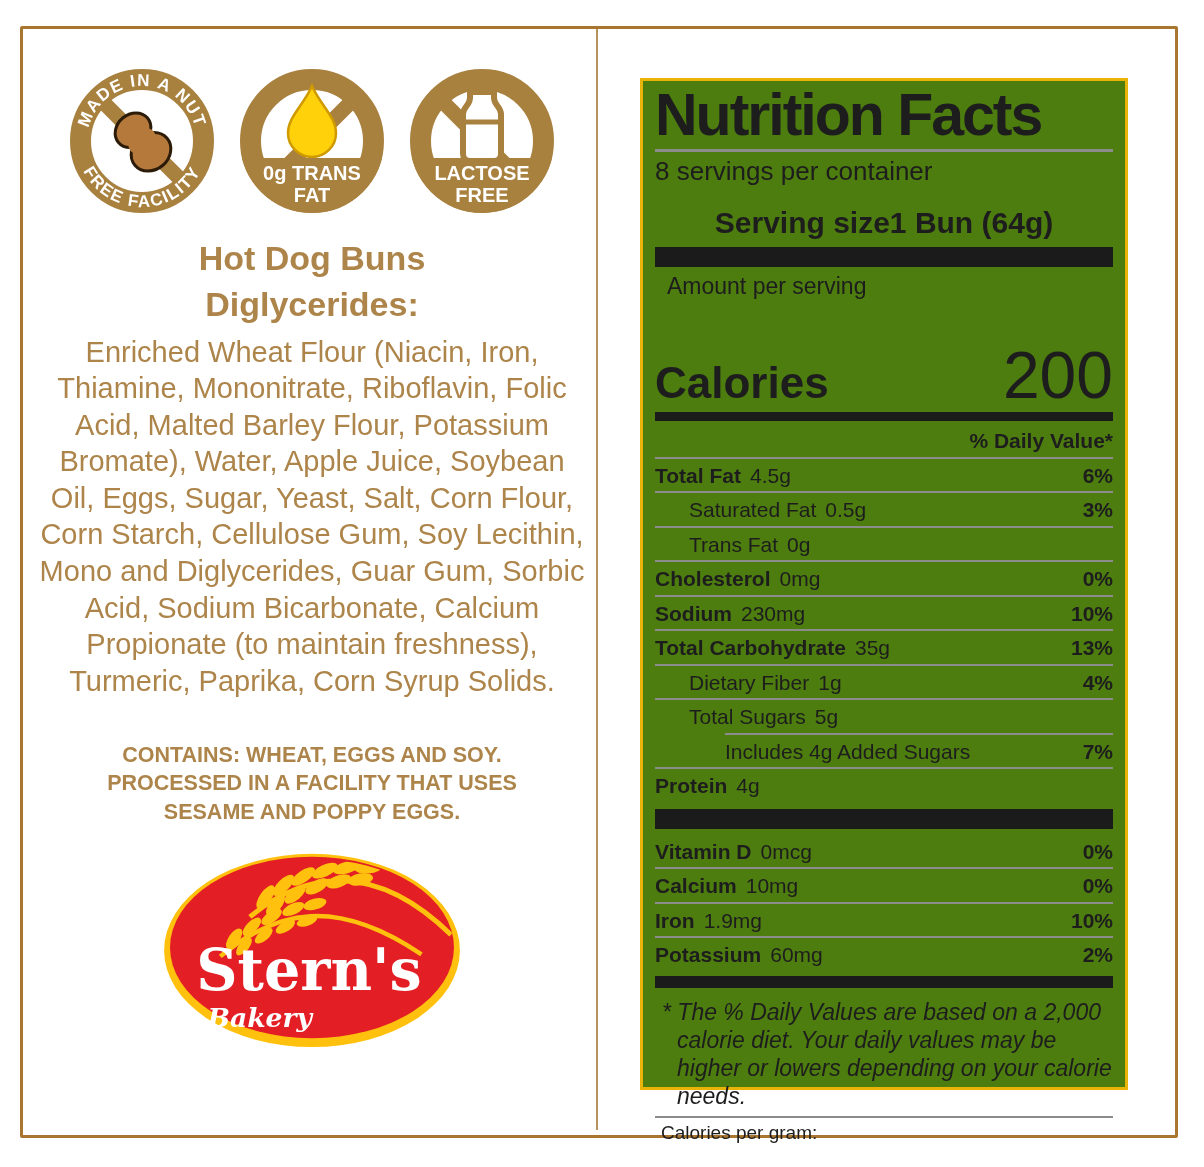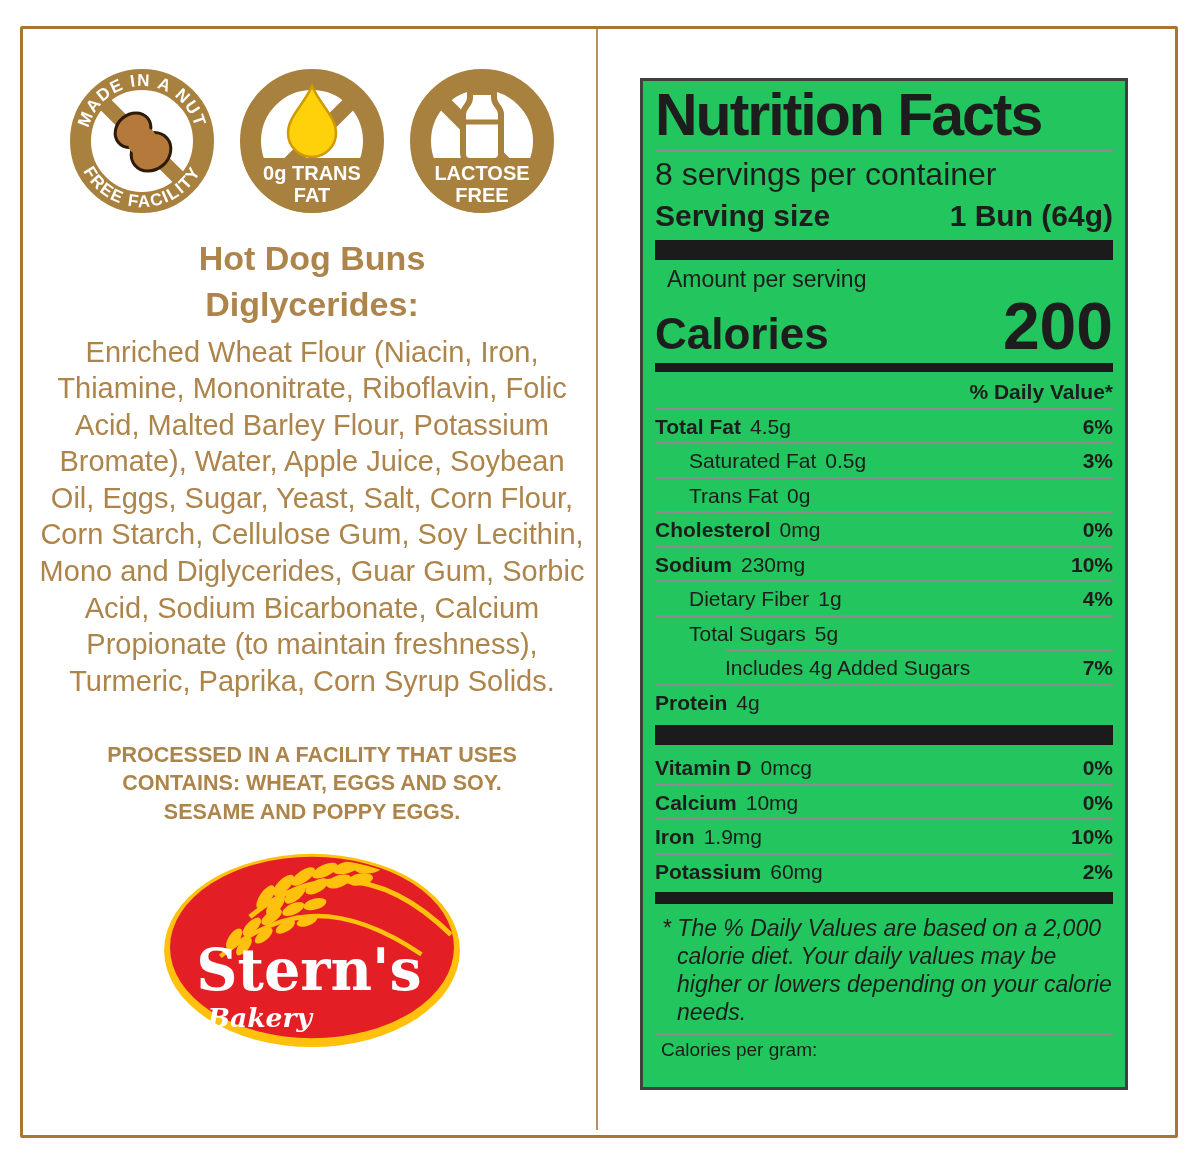--- a/index.html
+++ b/index.html
@@ -14,32 +14,32 @@
   .left{position:absolute;left:32px;top:58px;width:560px;text-align:center;color:#ad8449;}
   .badges{display:flex;justify-content:center;gap:4px;}
   .badge{width:166px;height:166px;}
   .ltitle{font-weight:bold;font-size:34px;line-height:1.35;margin-top:12px;color:#ad8449;}
   .ingredients{font-size:29px;line-height:1.26;margin:6px auto 12px;width:556px;color:#ad8449;}
   .contains{font-weight:bold;font-size:21.5px;line-height:1.32;margin-top:42px;color:#ad8449;}
   .logo-wrap{margin-top:14px;display:flex;justify-content:center;}
 
   
   .nfp{position:absolute;left:640px;top:78px;width:488px;height:1012px;box-sizing:border-box;
-       background:#22c55e;border:3px solid #404040;padding:4px 12px 0 12px;text-align:left;}
+       background:#4d7c0f;border:3px solid #eab308;padding:4px 12px 0 12px;text-align:left;}
   .nf-title{font-size:59px;font-weight:bold;letter-spacing:-2px;line-height:1.05;
        border-bottom:3px solid #8c8c8c;padding-bottom:2px;white-space:nowrap;}
-  .nf-servings{font-size:32px;margin-top:4px;}
-  .nf-servsize{display:flex;justify-content:space-between;font-weight:bold;font-size:30px;margin-top:6px;}
+  .nf-servings{font-size:26px;margin-top:4px;}
+  .nf-servsize{display:flex;justify-content:center;font-weight:bold;font-size:30px;margin-top:19px;}
   .bar{background:#1b1b1b;height:20px;margin:7px 0 6px 0;}
   .bar-m{background:#1b1b1b;height:9px;margin:5px 0 3px 0;}
   .bar-s{background:#1b1b1b;height:12px;margin:5px 0 4px 0;}
   .nf-amount{font-size:23px;font-weight:normal;margin-left:12px;}
   .nf-cal{display:flex;justify-content:space-between;align-items:baseline;line-height:.95;margin-top:2px;}
   .nf-cal .cal-label{font-size:44px;font-weight:bold;}
-  .nf-cal .cal-value{font-size:66px;font-weight:bold;}
+  .nf-cal .cal-value{font-size:66px;font-weight:normal;margin-top:42px;}
   .nf-dvh{text-align:right;font-weight:bold;font-size:21px;padding:5px 0 4px 0;border-bottom:2px solid #8c8c8c;}
   .nrow{display:flex;justify-content:space-between;align-items:baseline;
         font-size:21px;line-height:1.12;padding:5px 0 4px 0;border-bottom:2px solid #8c8c8c;}
   .nrow .amt{margin-left:9px;font-weight:normal;}
   .nrow .dv{font-weight:bold;}
   .nrow.sub{padding-left:34px;}
   .nrow.sub2{padding-left:70px;}
   .nrow.no-border{border-bottom:none;align-items:flex-end;}
   .rule-indent{border-top:2px solid #8c8c8c;margin-left:70px;height:0;}
   .nf-footnote{font-size:23px;line-height:1.22;padding:6px 0 4px 22px;text-indent:-15px;font-style:italic;}
@@ -111,22 +111,22 @@
     </div>
 
     <div class="ltitle">
       <div>Hot Dog Buns</div>
       <div>Diglycerides:</div>
     </div>
 
     <p class="ingredients">Enriched Wheat Flour (Niacin, Iron, Thiamine, Mononitrate, Riboflavin, Folic Acid, Malted Barley Flour, Potassium Bromate), Water, Apple Juice, Soybean Oil, Eggs, Sugar, Yeast, Salt, Corn Flour, Corn Starch, Cellulose Gum, Soy Lecithin, Mono and Diglycerides, Guar Gum, Sorbic Acid, Sodium Bicarbonate, Calcium Propionate (to maintain freshness), Turmeric, Paprika, Corn Syrup Solids.</p>
 
     <div class="contains">
+      <div>CONTAINS: WHEAT, EGGS AND SOY.</div>
       <div>PROCESSED IN A FACILITY THAT USES</div>
-      <div>CONTAINS: WHEAT, EGGS AND SOY.</div>
       <div>SESAME AND POPPY EGGS.</div>
     </div>
 
     <div class="logo-wrap">
       <svg width="310" height="212" viewBox="0 0 310 215">
         <defs>
             <clipPath id="logoClip">
               <ellipse cx="155" cy="110" rx="144" ry="91"></ellipse>
             </clipPath>
           </defs>
@@ -193,20 +193,24 @@
       <span class="dv"></span>
     </div>
     <div class="nrow">
       <span><b>Cholesterol</b><span class="amt">0mg</span></span>
       <span class="dv">0%</span>
     </div>
     <div class="nrow">
       <span><b>Sodium</b><span class="amt">230mg</span></span>
       <span class="dv">10%</span>
     </div>
+    <div class="nrow">
+      <span><b>Total Carbohydrate</b><span class="amt">35g</span></span>
+      <span class="dv">13%</span>
+    </div>
     <div class="nrow sub">
       <span><span>Dietary Fiber</span><span class="amt">1g</span></span>
       <span class="dv">4%</span>
     </div>
     <div class="nrow sub no-border">
       <span><span>Total Sugars</span><span class="amt">5g</span></span>
       <span class="dv"></span>
     </div>
     <div class="rule-indent"></div>
     <div class="nrow sub2">

